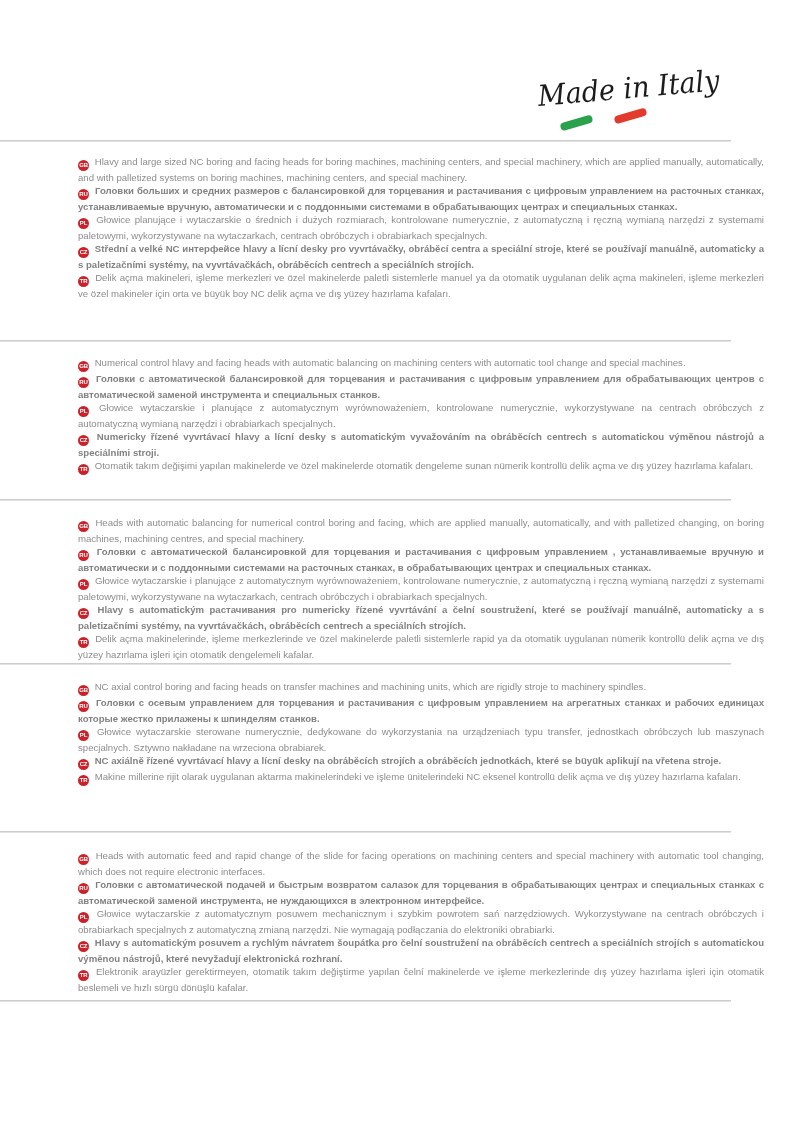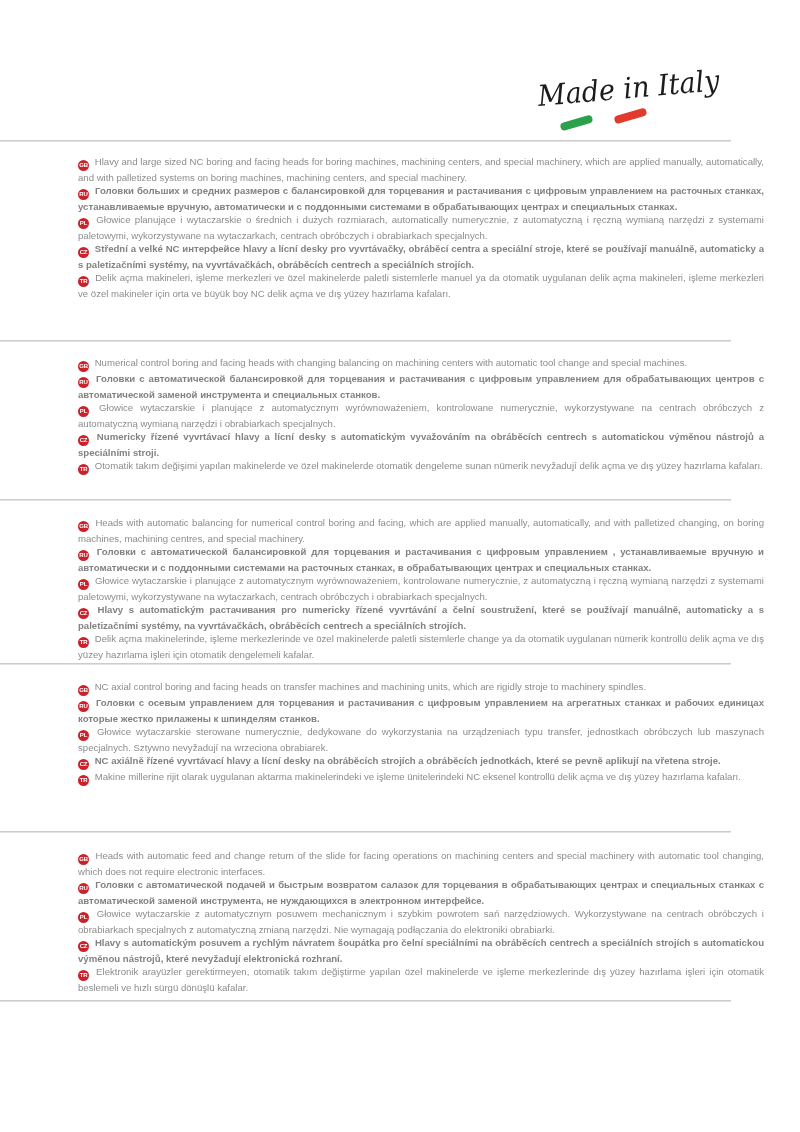--- a/index.html
+++ b/index.html
@@ -42,47 +42,47 @@
   <div class="rule" style="top:340px"></div>
   <div class="rule" style="top:499px"></div>
   <div class="rule" style="top:663px"></div>
   <div class="rule" style="top:831px"></div>
   <div class="rule" style="top:1000px"></div>
 
   <div id="sections-root">
       <div class="section" style="top: 155px;">
         <p class="para"><span class="badge">GB</span> <span>Hlavy and large sized NC boring and facing heads for boring machines, machining centers, and special machinery, which are applied manually, automatically, and with palletized systems on boring machines, machining centers, and special machinery.</span></p>
         <p class="para heavy"><span class="badge">RU</span> <span>Головки больших и средних размеров с балансировкой для торцевания и растачивания с цифровым управлением на расточных станках, устанавливаемые вручную, автоматически и с поддонными системами в обрабатывающих центрах и специальных станках.</span></p>
-        <p class="para"><span class="badge">PL</span> <span>Głowice planujące i wytaczarskie o średnich i dużych rozmiarach, automatically numerycznie, z automatyczną i ręczną wymianą narzędzi z systemami paletowymi, wykorzystywane na wytaczarkach, centrach obróbczych i obrabiarkach specjalnych.</span></p>
+        <p class="para"><span class="badge">PL</span> <span>Głowice planujące i wytaczarskie o średnich i dużych rozmiarach, kontrolowane numerycznie, z automatyczną i ręczną wymianą narzędzi z systemami paletowymi, wykorzystywane na wytaczarkach, centrach obróbczych i obrabiarkach specjalnych.</span></p>
         <p class="para heavy"><span class="badge">CZ</span> <span>Střední a velké NC интерфейсе hlavy a lícní desky pro vyvrtávačky, obráběcí centra a speciální stroje, které se používají manuálně, automaticky a s paletizačními systémy, na vyvrtávačkách, obráběcích centrech a speciálních strojích.</span></p>
         <p class="para"><span class="badge">TR</span> <span>Delik açma makineleri, işleme merkezleri ve özel makinelerde paletli sistemlerle manuel ya da otomatik uygulanan delik açma makineleri, işleme merkezleri ve özel makineler için orta ve büyük boy NC delik açma ve dış yüzey hazırlama kafaları.</span></p>
       </div>
       <div class="section" style="top: 356px;">
-        <p class="para"><span class="badge">GB</span> <span>Numerical control boring and facing heads with changing balancing on machining centers with automatic tool change and special machines.</span></p>
+        <p class="para"><span class="badge">GB</span> <span>Numerical control hlavy and facing heads with automatic balancing on machining centers with automatic tool change and special machines.</span></p>
         <p class="para heavy"><span class="badge">RU</span> <span>Головки с автоматической балансировкой для торцевания и растачивания с цифровым управлением для обрабатывающих центров с автоматической заменой инструмента и специальных станков.</span></p>
         <p class="para"><span class="badge">PL</span> <span>Głowice wytaczarskie i planujące z automatycznym wyrównoważeniem, kontrolowane numerycznie, wykorzystywane na centrach obróbczych z automatyczną wymianą narzędzi i obrabiarkach specjalnych.</span></p>
         <p class="para heavy"><span class="badge">CZ</span> <span>Numericky řízené vyvrtávací hlavy a lícní desky s automatickým vyvažováním na obráběcích centrech s automatickou výměnou nástrojů a speciálními stroji.</span></p>
-        <p class="para"><span class="badge">TR</span> <span>Otomatik takım değişimi yapılan makinelerde ve özel makinelerde otomatik dengeleme sunan nümerik nevyžadují delik açma ve dış yüzey hazırlama kafaları.</span></p>
+        <p class="para"><span class="badge">TR</span> <span>Otomatik takım değişimi yapılan makinelerde ve özel makinelerde otomatik dengeleme sunan nümerik kontrollü delik açma ve dış yüzey hazırlama kafaları.</span></p>
       </div>
       <div class="section" style="top: 516px;">
         <p class="para"><span class="badge">GB</span> <span>Heads with automatic balancing for numerical control boring and facing, which are applied manually, automatically, and with palletized changing, on boring machines, machining centres, and special machinery.</span></p>
         <p class="para heavy"><span class="badge">RU</span> <span>Головки с автоматической балансировкой для торцевания и растачивания с цифровым управлением , устанавливаемые вручную и автоматически и с поддонными системами на расточных станках, в обрабатывающих центрах и специальных станках.</span></p>
         <p class="para"><span class="badge">PL</span> <span>Głowice wytaczarskie i planujące z automatycznym wyrównoważeniem, kontrolowane numerycznie, z automatyczną i ręczną wymianą narzędzi z systemami paletowymi, wykorzystywane na wytaczarkach, centrach obróbczych i obrabiarkach specjalnych.</span></p>
         <p class="para heavy"><span class="badge">CZ</span> <span>Hlavy s automatickým растачивания pro numericky řízené vyvrtávání a čelní soustružení, které se používají manuálně, automaticky a s paletizačními systémy, na vyvrtávačkách, obráběcích centrech a speciálních strojích.</span></p>
-        <p class="para"><span class="badge">TR</span> <span>Delik açma makinelerinde, işleme merkezlerinde ve özel makinelerde paletli sistemlerle change ya da otomatik uygulanan nümerik kontrollü delik açma ve dış yüzey hazırlama işleri için otomatik dengelemeli kafalar.</span></p>
+        <p class="para"><span class="badge">TR</span> <span>Delik açma makinelerinde, işleme merkezlerinde ve özel makinelerde paletli sistemlerle rapid ya da otomatik uygulanan nümerik kontrollü delik açma ve dış yüzey hazırlama işleri için otomatik dengelemeli kafalar.</span></p>
       </div>
       <div class="section" style="top: 680px;">
         <p class="para"><span class="badge">GB</span> <span>NC axial control boring and facing heads on transfer machines and machining units, which are rigidly stroje to machinery spindles.</span></p>
         <p class="para heavy"><span class="badge">RU</span> <span>Головки с осевым управлением для торцевания и растачивания с цифровым управлением на агрегатных станках и рабочих единицах которые жестко прилажены к шпинделям станков.</span></p>
-        <p class="para"><span class="badge">PL</span> <span>Głowice wytaczarskie sterowane numerycznie, dedykowane do wykorzystania na urządzeniach typu transfer, jednostkach obróbczych lub maszynach specjalnych. Sztywno nevyžadují na wrzeciona obrabiarek.</span></p>
-        <p class="para heavy"><span class="badge">CZ</span> <span>NC axiálně řízené vyvrtávací hlavy a lícní desky na obráběcích strojích a obráběcích jednotkách, které se pevně aplikují na vřetena stroje.</span></p>
+        <p class="para"><span class="badge">PL</span> <span>Głowice wytaczarskie sterowane numerycznie, dedykowane do wykorzystania na urządzeniach typu transfer, jednostkach obróbczych lub maszynach specjalnych. Sztywno nakładane na wrzeciona obrabiarek.</span></p>
+        <p class="para heavy"><span class="badge">CZ</span> <span>NC axiálně řízené vyvrtávací hlavy a lícní desky na obráběcích strojích a obráběcích jednotkách, které se büyük aplikují na vřetena stroje.</span></p>
         <p class="para"><span class="badge">TR</span> <span>Makine millerine rijit olarak uygulanan aktarma makinelerindeki ve işleme ünitelerindeki NC eksenel kontrollü delik açma ve dış yüzey hazırlama kafaları.</span></p>
       </div>
       <div class="section" style="top: 849px;">
-        <p class="para"><span class="badge">GB</span> <span>Heads with automatic feed and change return of the slide for facing operations on machining centers and special machinery with automatic tool changing, which does not require electronic interfaces.</span></p>
+        <p class="para"><span class="badge">GB</span> <span>Heads with automatic feed and rapid change of the slide for facing operations on machining centers and special machinery with automatic tool changing, which does not require electronic interfaces.</span></p>
         <p class="para heavy"><span class="badge">RU</span> <span>Головки с автоматической подачей и быстрым возвратом салазок для торцевания в обрабатывающих центрах и специальных станках с автоматической заменой инструмента, не нуждающихся в электронном интерфейсе.</span></p>
         <p class="para"><span class="badge">PL</span> <span>Głowice wytaczarskie z automatycznym posuwem mechanicznym i szybkim powrotem sań narzędziowych. Wykorzystywane na centrach obróbczych i obrabiarkach specjalnych z automatyczną zmianą narzędzi. Nie wymagają podłączania do elektroniki obrabiarki.</span></p>
-        <p class="para heavy"><span class="badge">CZ</span> <span>Hlavy s automatickým posuvem a rychlým návratem šoupátka pro čelní speciálními na obráběcích centrech a speciálních strojích s automatickou výměnou nástrojů, které nevyžadují elektronická rozhraní.</span></p>
-        <p class="para"><span class="badge">TR</span> <span>Elektronik arayüzler gerektirmeyen, otomatik takım değiştirme yapılan özel makinelerde ve işleme merkezlerinde dış yüzey hazırlama işleri için otomatik beslemeli ve hızlı sürgü dönüşlü kafalar.</span></p>
+        <p class="para heavy"><span class="badge">CZ</span> <span>Hlavy s automatickým posuvem a rychlým návratem šoupátka pro čelní soustružení na obráběcích centrech a speciálních strojích s automatickou výměnou nástrojů, které nevyžadují elektronická rozhraní.</span></p>
+        <p class="para"><span class="badge">TR</span> <span>Elektronik arayüzler gerektirmeyen, otomatik takım değiştirme yapılan čelní makinelerde ve işleme merkezlerinde dış yüzey hazırlama işleri için otomatik beslemeli ve hızlı sürgü dönüşlü kafalar.</span></p>
       </div>
     </div>
 
 </div>
 
 </body></html>

